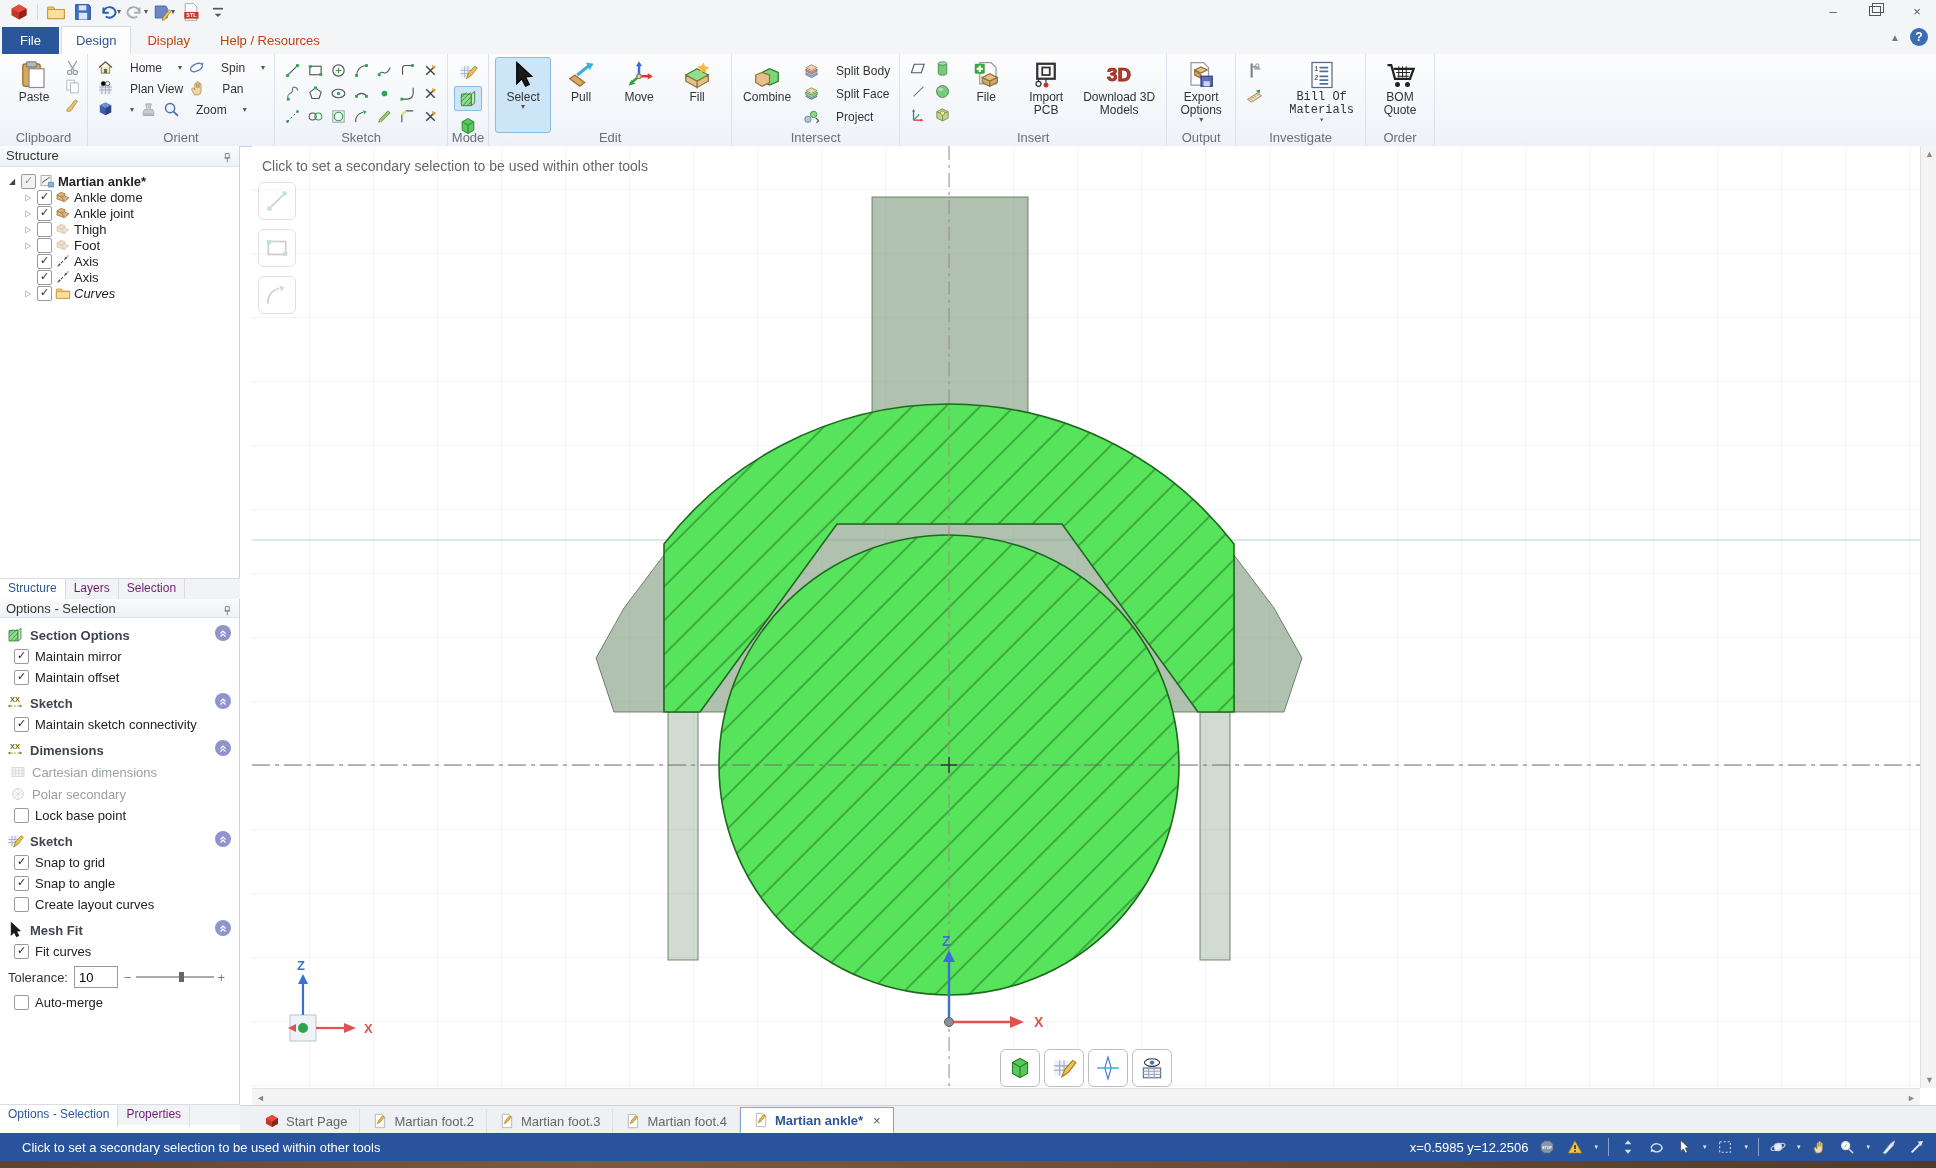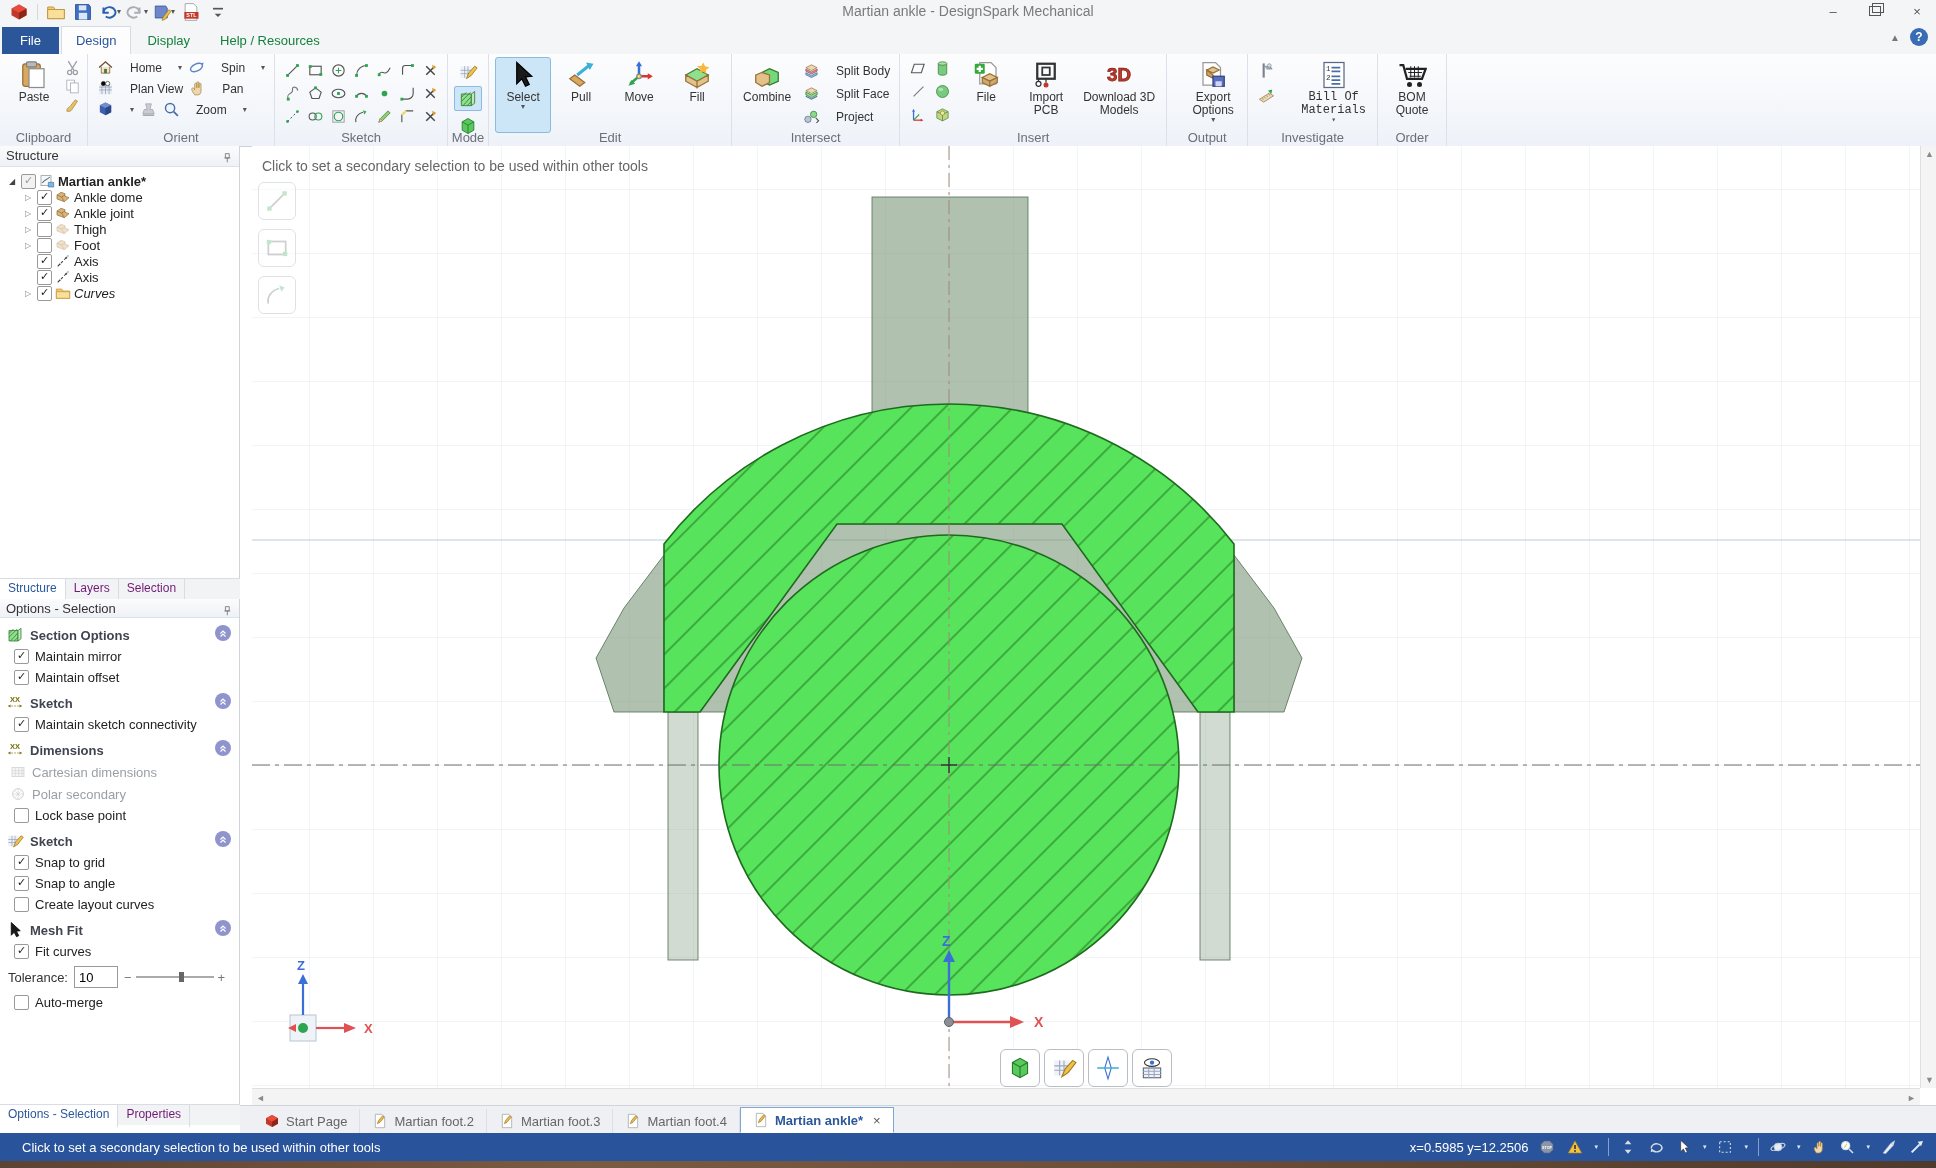--- a/index.html
+++ b/index.html
@@ -14,21 +14,21 @@
   .qbtn{width:22px;height:20px;display:flex;align-items:center;justify-content:center;border-radius:2px;}
   .qsep{width:1px;height:16px;background:#d5d8dd;margin:0 2px;}
   #wintitle{left:0;top:3px;width:1936px;text-align:center;color:#7a7a7a;font-size:14px;pointer-events:none;}
   #winbtns{right:6px;top:2px;display:flex;gap:16px;color:#555;}
   .wbtn{width:26px;height:18px;display:flex;align-items:center;justify-content:center;font-size:13px;}
   .restore{width:10px;height:8px;border:1px solid #555;position:relative;background:#f4f5f6;}
   .restore:before{content:"";position:absolute;left:2px;top:-4px;width:10px;height:8px;border:1px solid #555;}
   
   #tabrow{left:0;top:24px;width:1936px;height:30px;background:#f4f5f6;border-bottom:1px solid #d5dce8;}
   .rtab{position:relative;display:inline-block;height:22px;line-height:22px;padding:3px 14px 2px;margin-left:2px;
-        font-size:13px;color:#15803d;cursor:pointer;top:2px;}
+        font-size:13px;color:#c2410c;cursor:pointer;top:2px;}
   .rtab.file{background:#2b579a;color:#fff;padding:3px 18px 2px;}
   .rtab.active{background:#fdfdfe;border:1px solid #d5dce8;border-bottom:none;color:#2b579a;}
   #tabrow-right{right:8px;top:28px;display:flex;gap:10px;align-items:center;}
   .helpbtn{width:18px;height:18px;border-radius:50%;background:#3a6cb5;color:#fff;font-weight:bold;
            display:flex;align-items:center;justify-content:center;font-size:12px;}
   .collapsebtn{color:#777;font-size:10px;}
   
   #ribbon{left:0;top:54px;width:1936px;height:92px;background:linear-gradient(#fdfdfe,#eef2f8);
           border-bottom:1px solid #c9d1de;display:flex;}
   .rgroup{position:relative;height:92px;border-right:1px solid #dbe1ea;padding:3px 6px 16px;box-sizing:border-box;flex:0 0 auto;}
@@ -550,21 +550,20 @@
           <svg class="ic">
             <use href="#s-stl"></use>
           </svg>
         </span>
         <span class="qbtn">
           <svg class="ic">
             <use href="#s-more"></use>
           </svg>
         </span>
       </div>
-    <div id="wintitle" class="abs">Martian ankle - DesignSpark Mechanical</div>
     <div id="winbtns" class="abs">
       <div class="wbtn">–</div>
       <div class="wbtn">
           <span class="restore"></span>
         </div>
       <div class="wbtn">×</div>
     </div>
   </div>
 
   <div id="tabrow" class="abs"><span class="rtab file">File</span><span class="rtab active">Design</span><span class="rtab ">Display</span><span class="rtab ">Help / Resources</span></div>
@@ -897,21 +896,21 @@
             <svg class="ic">
               <use href="#s-three_d"></use>
             </svg>
             <div class="bl">Download 3D</div>
             <div class="bl">Models</div>
           </div>
         </div>
         <div class="rgroup-label">Insert</div>
       </div>
       <div class="rgroup">
-        <div style="display: flex; gap: 2px; margin-left: 12px;">
+        <div style="display: flex; gap: 2px;">
           <div class="bigbtn">
             <svg class="ic">
               <use href="#s-exporti"></use>
             </svg>
             <div class="bl">Export</div>
             <div class="bl">Options</div>
             <div class="caret">▾</div>
           </div>
         </div>
         <div class="rgroup-label">Output</div>

